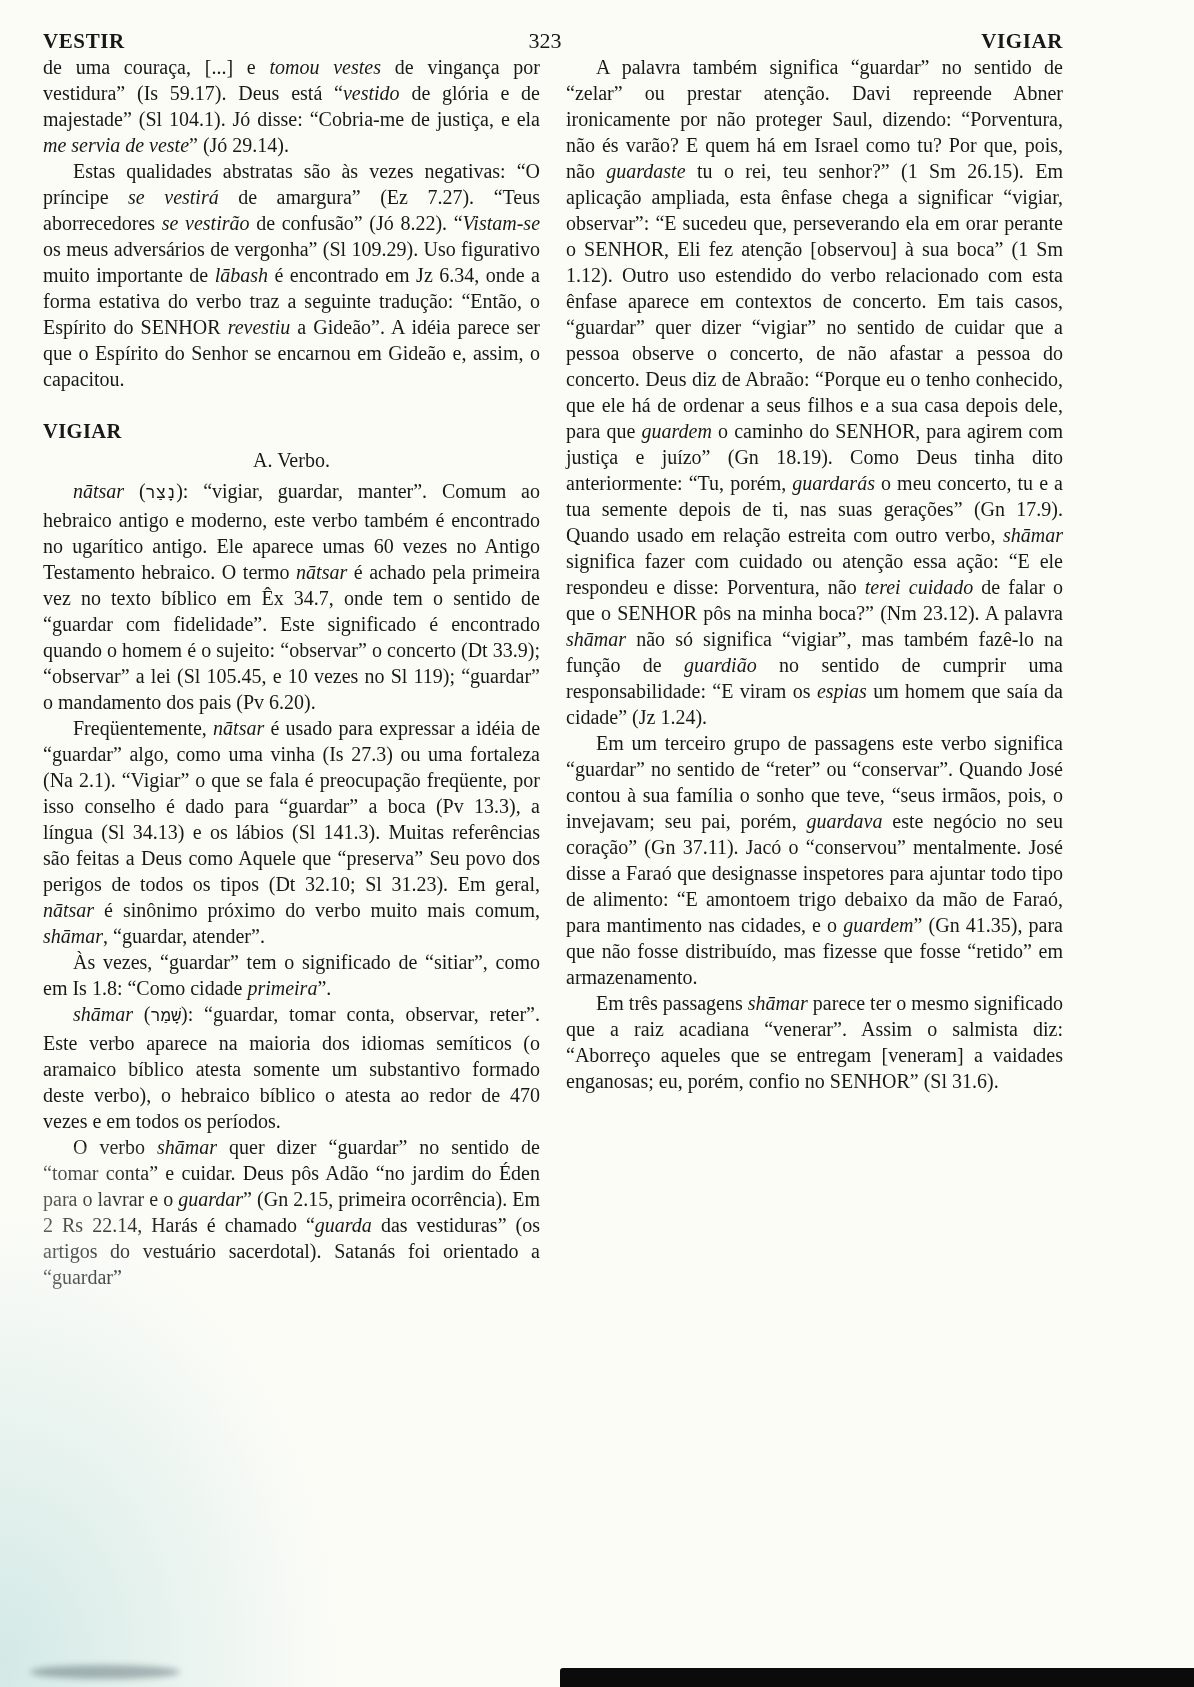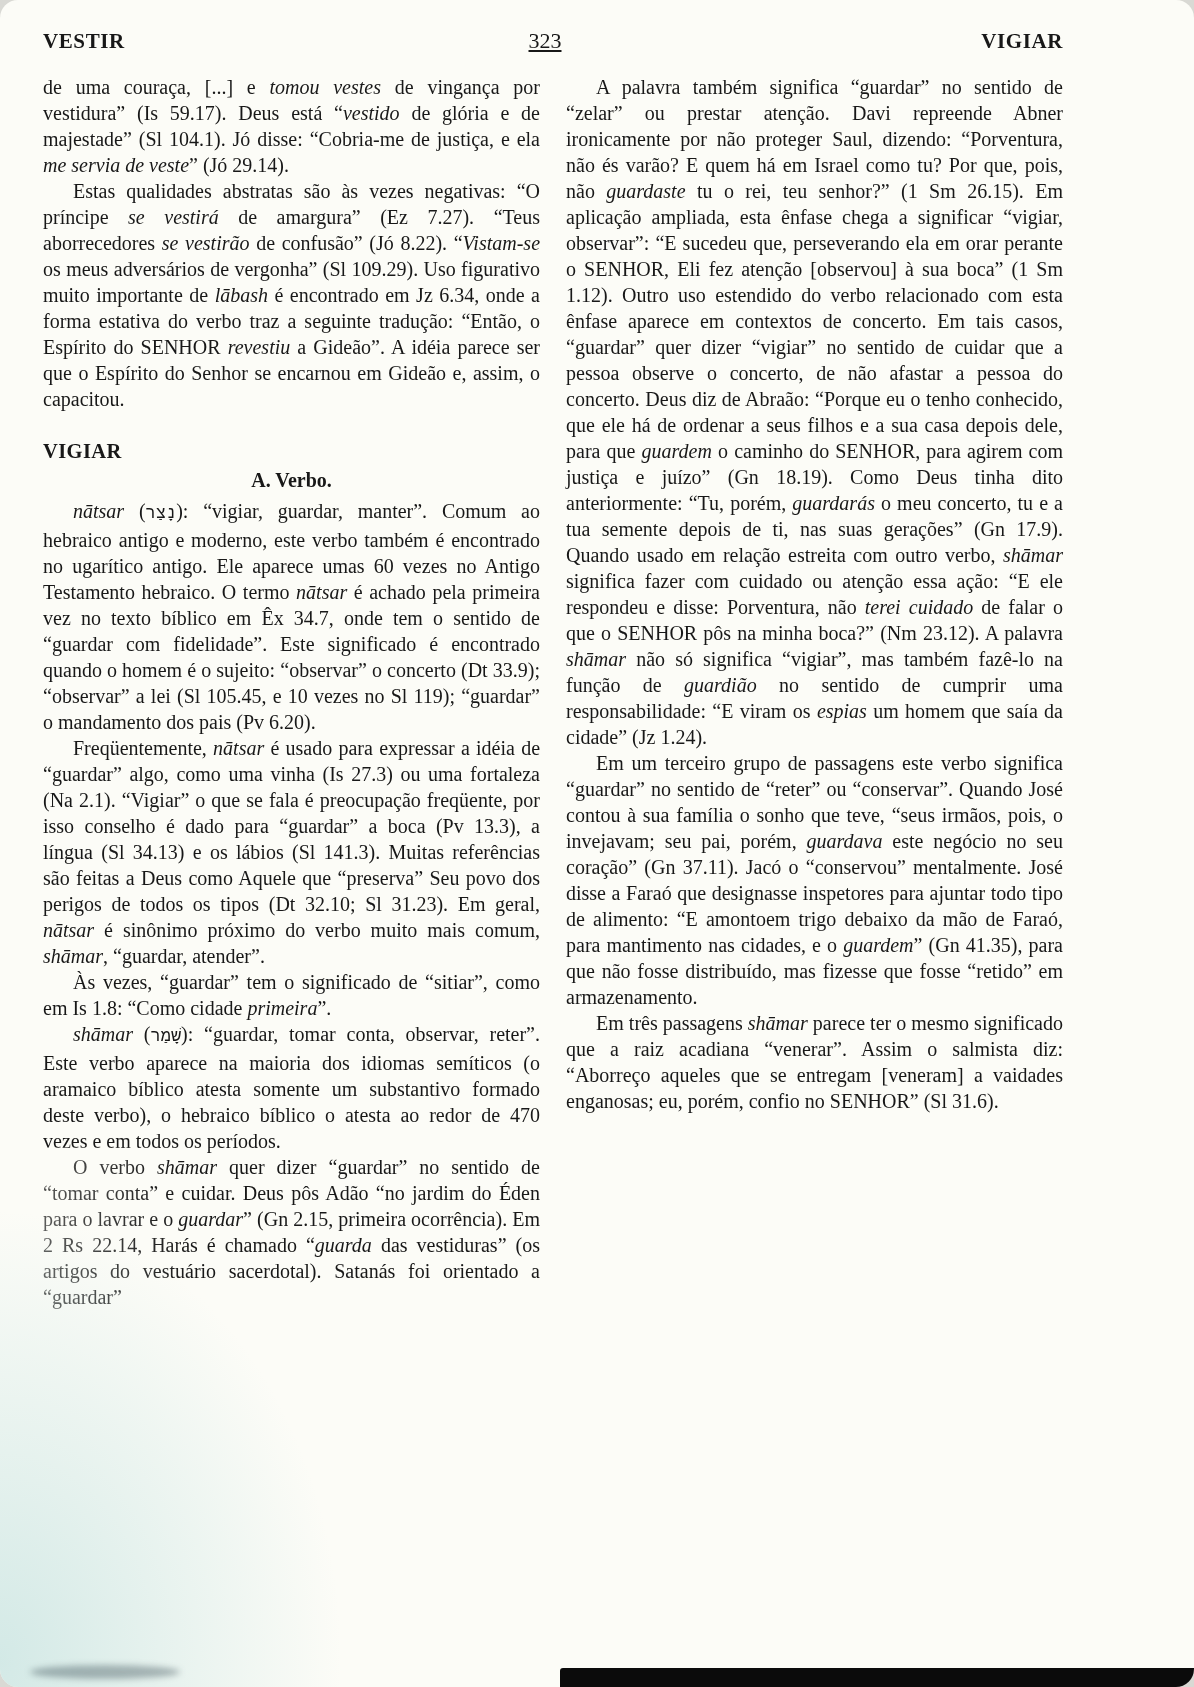--- a/index.html
+++ b/index.html
@@ -6,21 +6,20 @@
   body { background: #d9d9d4; }
 
   .page {
     position: relative;
     width: 1194px;
     height: 1687px;
     background: #fcfcf7;
     overflow: hidden;
     font-family: "Liberation Serif", "DejaVu Serif", serif;
     color: #181818;
-    border-radius: 18px;
   }
 
   .content {
     margin-left: 43px;
     width: 1020px;
   }
 
   .page-header {
     display: grid;
     grid-template-columns: 1fr auto 1fr;
@@ -30,27 +29,25 @@
   .running-head {
     font-weight: 700;
     font-size: 21px;
     letter-spacing: 0.6px;
   }
   .running-head.right { text-align: right; }
   .page-number {
     font-size: 22px;
     text-align: center;
     transform: translateX(-8px);
-    text-decoration: underline;
   }
 
   .columns {
     display: flex;
     gap: 26px;
-    margin-top: 20px;
   }
   .col { width: 497px; }
 
   .col p {
     margin: 0;
     font-size: 20px;
     line-height: 26px;
     text-align: justify;
     hyphens: auto;
     -webkit-hyphens: auto;
@@ -58,21 +55,21 @@
   p.indent { text-indent: 30px; }
 
   .entry-heading {
     font-size: 20.5px;
     font-weight: 700;
     letter-spacing: 0.4px;
     margin: 28px 0 2px 0;
   }
   .sub-heading {
     font-size: 20px;
-    font-weight: 700;
+    font-weight: 400;
     text-align: center;
     margin: 6px 0 6px 0;
   }
 
   .hebrew {
     font-family: Liberation Mono, monospace;
     font-size: 17px;
   }
 
   

